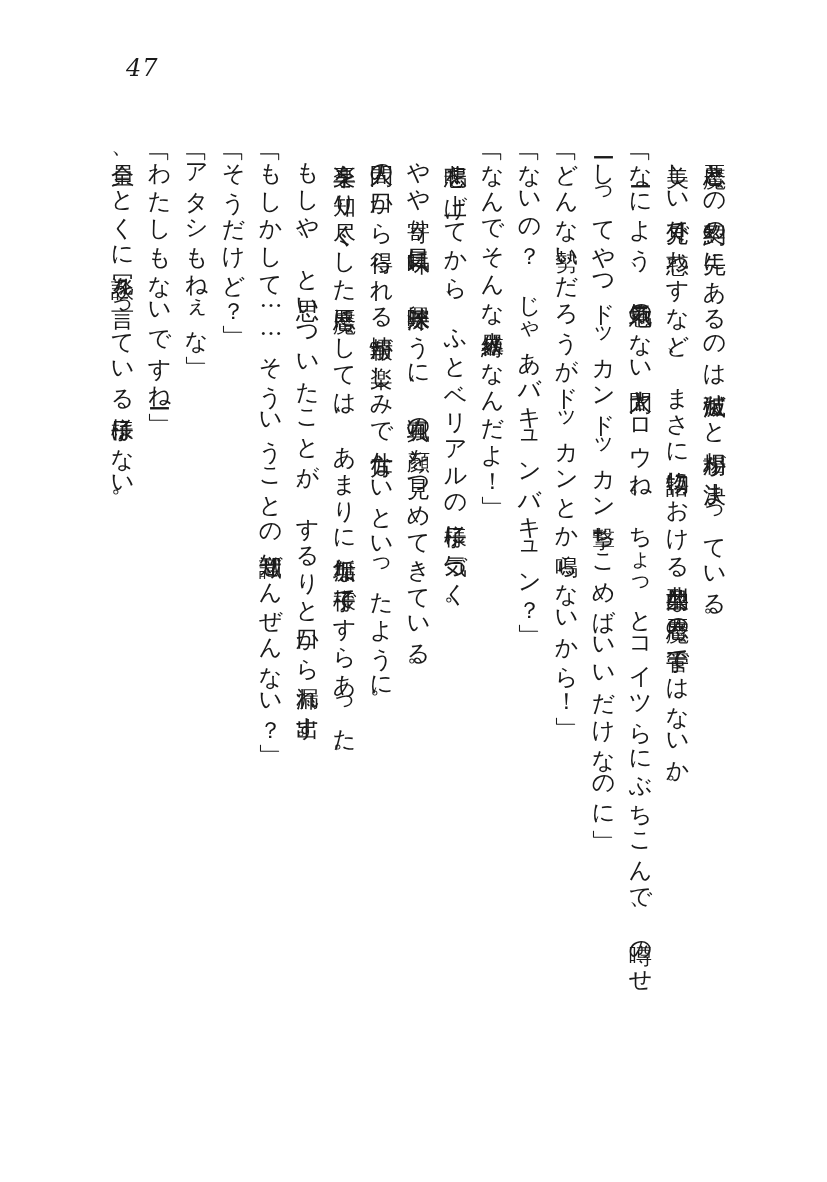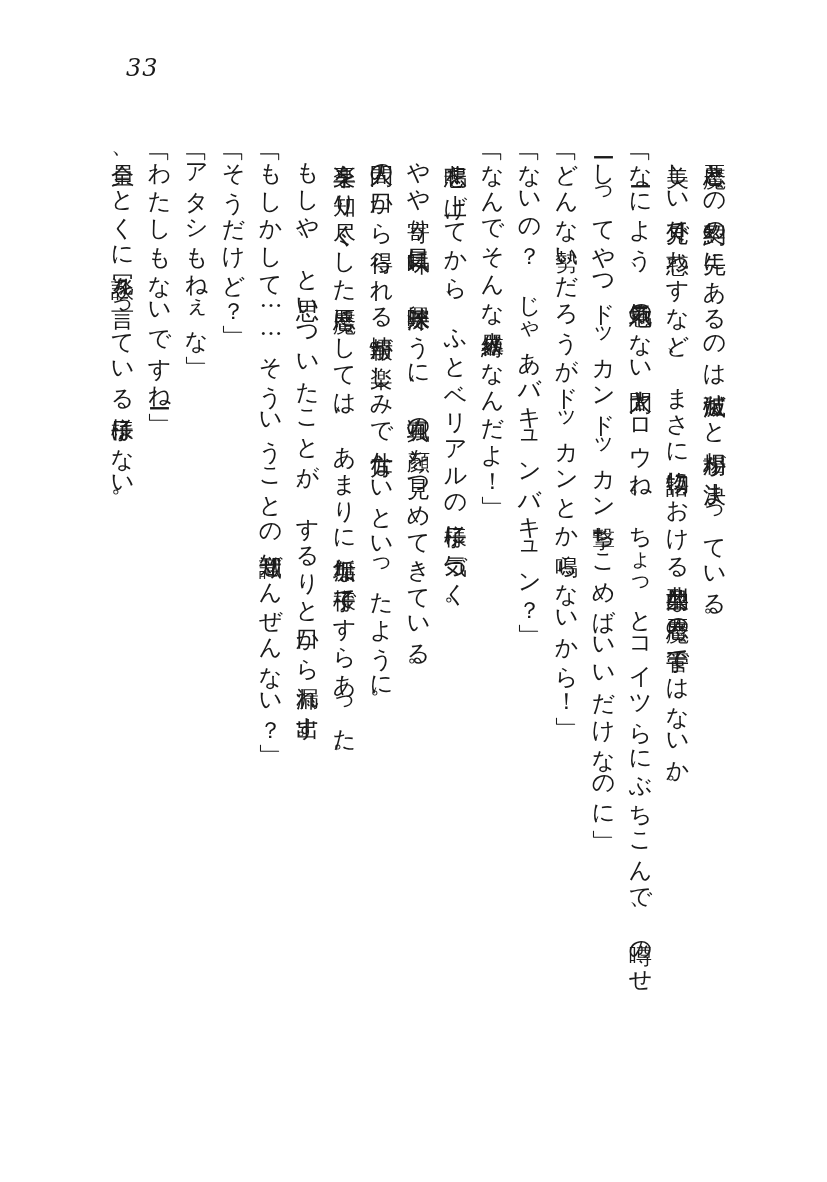--- a/index.html
+++ b/index.html
@@ -50,21 +50,21 @@
     margin: 0;
     padding: 0;
     white-space: nowrap;
   }
 </style>
 </head>
 <body>
 
 <div class="page">
 
-  <div class="page-number">33</div>
+  <div class="page-number">47</div>
 
   <div class="text-block">
     <p>悪魔との契約の先にあるのは破滅だと相場が決まっている。</p>
     <p>美しい外見で惑わすなど、まさに物語における典型的な悪魔の手管ではないか。</p>
     <p>「なーによう、意気地のない人間ヤロウね。ちょっとコイツらにぶちこんで、噂のせ</p>
     <p>ーしってやつドッカンドッカン撃ちこめばいいだけなのに」</p>
     <p>「どんな勢いだろうがドッカンとか鳴らないから！」</p>
     <p>「ないの？　じゃあバキュンバキュン？」</p>
     <p>「なんでそんな火器縛りなんだよ！」</p>
     <p>悲鳴を上げてから、ふとベリアルの様子に気づく。</p>

